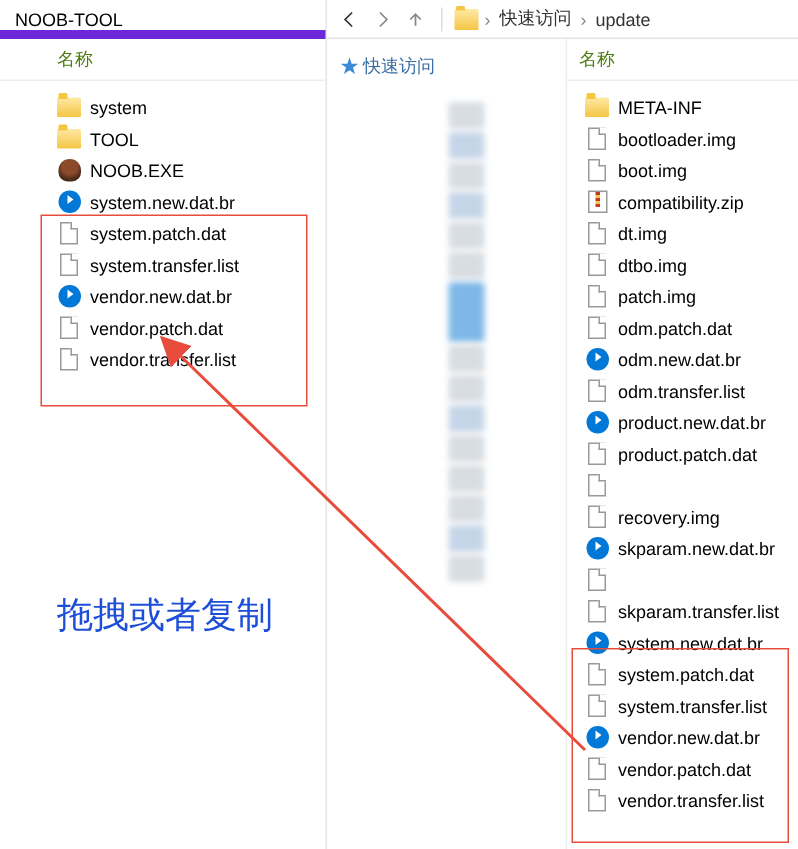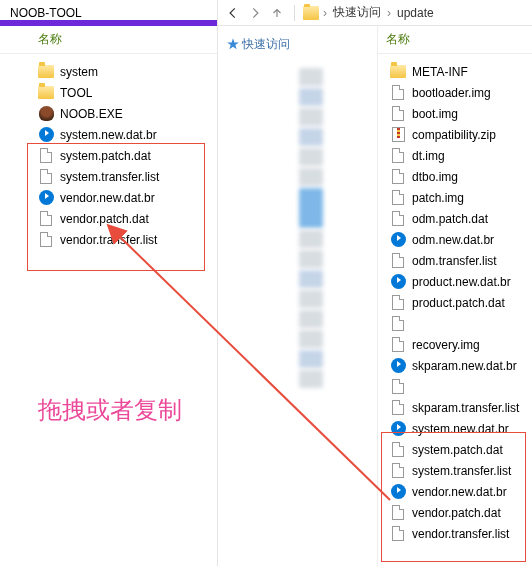--- a/index.html
+++ b/index.html
@@ -207,21 +207,21 @@
   width: 145px;
   height: 130px;
   border: 1.5px solid #e74c3c;
   pointer-events: none;
   z-index: 10;
 }
 .drag-label {
   position: absolute;
   left: 38px;
   top: 394px;
-  color: #ec4899;
+  color: #1d4ed8;
   font-size: 24px;
   font-weight: 400;
   z-index: 11;
 }
 .arrow-svg {
   position: absolute;
   left: 90px;
   top: 210px;
   width: 320px;
   height: 310px;

